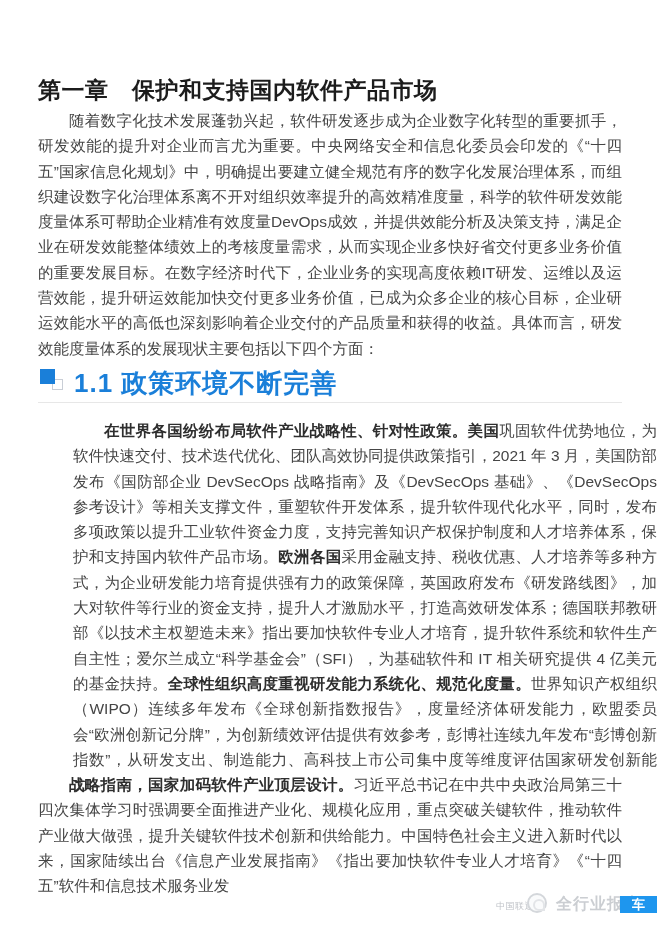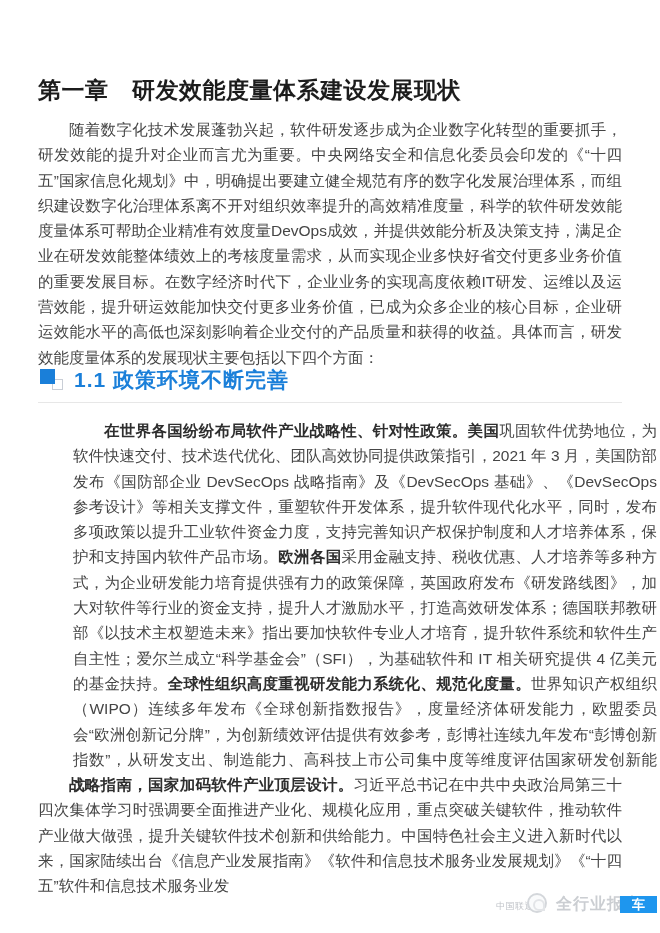--- a/index.html
+++ b/index.html
@@ -14,40 +14,40 @@
     position:absolute;left:38px;top:60px;width:600px;
     font-size:23px;font-weight:bold;color:#1c1c1c;
     letter-spacing:0.5px;white-space:nowrap;
   }
   .para{
     position:absolute;left:38px;width:584px;
     font-size:15.5px;line-height:25.3px;color:#454545;
     text-align:justify;text-indent:2em;margin:0;
   }
   .para .b{font-weight:bold;color:#2e2e2e;}
-  #para1{top:117px;}
+  #para1{top:108px;}
   #para2{top:418px;margin-left:35px;}
   #para3{top:772px;}
   .section-head{
     position:absolute;left:40px;top:366px;height:26px;
   }
   .bullet{
     position:absolute;left:0;top:3px;width:26px;height:26px;
   }
   .bullet .sq-back{
     position:absolute;left:12px;top:10px;width:9px;height:9px;
     background:#ffffff;border:1px solid #c9ced6;
   }
   .bullet .sq-front{
     position:absolute;left:0;top:0;width:15px;height:15px;
     background:#1a7fd9;
   }
   .section-title{
     position:absolute;left:34px;top:0;margin:0;white-space:nowrap;
-    font-size:21px;font-weight:bold;color:#1a7fd9;letter-spacing:1px;
+    font-size:26px;font-weight:bold;color:#1a7fd9;letter-spacing:1px;
   }
   .head-rule{
     position:absolute;left:38px;top:402px;width:584px;height:1px;
     background:#e7e7e7;
   }
   .footer-mark{
     position:absolute;left:0;top:890px;width:660px;height:26px;
   }
   .brand-prefix{
     position:absolute;left:496px;top:10px;
@@ -70,37 +70,37 @@
     position:absolute;left:620px;top:6px;width:37px;height:17px;
     background:#1e96ee;color:#ffffff;
     font-size:13px;font-weight:bold;line-height:17px;text-align:center;
   }
 </style>
 </head>
 <body>
 
 <div class="page">
 
-  <h1 class="chapter-title">第一章　研发效能度量体系建设发展现状</h1>
+  <h1 class="chapter-title">第一章　保护和支持国内软件产品市场</h1>
 
   <p class="para" id="para1"><span>随着数字化技术发展蓬勃兴起，软件研发逐步成为企业数字化转型的重要抓手，研发效能的提升对企业而言尤为重要。中央网络安全和信息化委员会印发的《“十四五”国家信息化规划》中，明确提出要建立健全规范有序的数字化发展治理体系，而组织建设数字化治理体系离不开对组织效率提升的高效精准度量，科学的软件研发效能度量体系可帮助企业精准有效度量DevOps成效，并提供效能分析及决策支持，满足企业在研发效能整体绩效上的考核度量需求，从而实现企业多快好省交付更多业务价值的重要发展目标。在数字经济时代下，企业业务的实现高度依赖IT研发、运维以及运营效能，提升研运效能加快交付更多业务价值，已成为众多企业的核心目标，企业研运效能水平的高低也深刻影响着企业交付的产品质量和获得的收益。具体而言，研发效能度量体系的发展现状主要包括以下四个方面：</span></p>
 
   <div class="section-head">
     <span class="bullet">
       <span class="sq-back"></span>
       <span class="sq-front"></span>
     </span>
     <h2 class="section-title">1.1 政策环境不断完善</h2>
   </div>
 
   <div class="head-rule"></div>
 
   <p class="para" id="para2"><span class="b">在世界各国纷纷布局软件产业战略性、针对性政策。美国</span><span>巩固软件优势地位，为软件快速交付、技术迭代优化、团队高效协同提供政策指引，2021 年 3 月，美国防部发布《国防部企业 DevSecOps 战略指南》及《DevSecOps 基础》、《DevSecOps 参考设计》等相关支撑文件，重塑软件开发体系，提升软件现代化水平，同时，发布多项政策以提升工业软件资金力度，支持完善知识产权保护制度和人才培养体系，保护和支持国内软件产品市场。</span><span class="b">欧洲各国</span><span>采用金融支持、税收优惠、人才培养等多种方式，为企业研发能力培育提供强有力的政策保障，英国政府发布《研发路线图》，加大对软件等行业的资金支持，提升人才激励水平，打造高效研发体系；德国联邦教研部《以技术主权塑造未来》指出要加快软件专业人才培育，提升软件系统和软件生产自主性；爱尔兰成立“科学基金会”（SFI），为基础软件和 IT 相关研究提供 4 亿美元的基金扶持。</span><span class="b">全球性组织高度重视研发能力系统化、规范化度量。</span><span>世界知识产权组织（WIPO）连续多年发布《全球创新指数报告》，度量经济体研发能力，欧盟委员会“欧洲创新记分牌”，为创新绩效评估提供有效参考，彭博社连续九年发布“彭博创新指数”，从研发支出、制造能力、高科技上市公司集中度等维度评估国家研发创新能力。</span></p>
 
-  <p class="para" id="para3"><span class="b">战略指南，国家加码软件产业顶层设计。</span><span>习近平总书记在中共中央政治局第三十四次集体学习时强调要全面推进产业化、规模化应用，重点突破关键软件，推动软件产业做大做强，提升关键软件技术创新和供给能力。中国特色社会主义进入新时代以来，国家陆续出台《信息产业发展指南》《软件和信息技术服务业发展规划》《“十四五”软件和信息技术服务业发</span></p>
+  <p class="para" id="para3"><span class="b">战略指南，国家加码软件产业顶层设计。</span><span>习近平总书记在中共中央政治局第三十四次集体学习时强调要全面推进产业化、规模化应用，重点突破关键软件，推动软件产业做大做强，提升关键软件技术创新和供给能力。中国特色社会主义进入新时代以来，国家陆续出台《信息产业发展指南》《指出要加快软件专业人才培育》《“十四五”软件和信息技术服务业发</span></p>
 
   <div class="footer-mark">
     <span class="brand-prefix">中国联通</span>
     <span class="brand-logo"></span>
     <span class="brand-name">全行业报告</span>
     <span class="brand-box">车</span>
   </div>
 
 </div>
 

